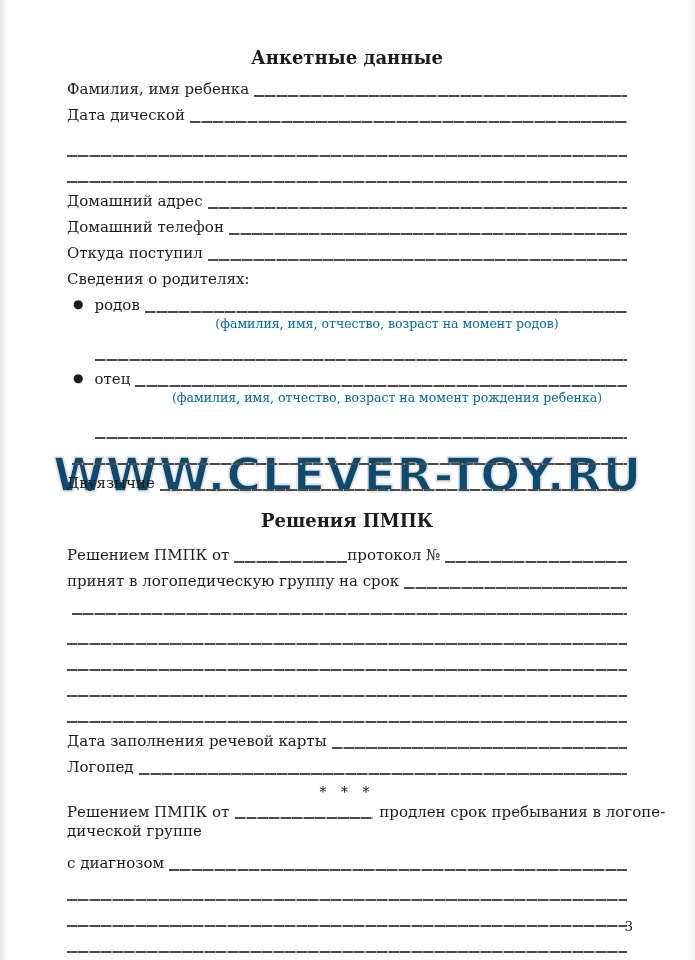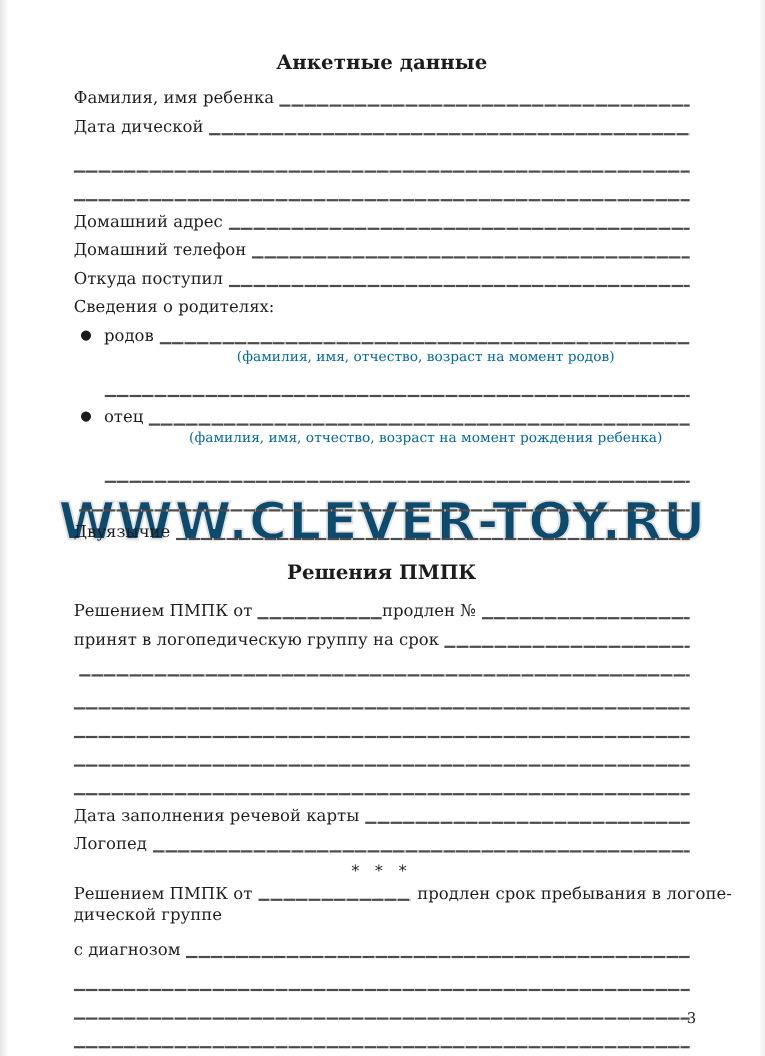--- a/index.html
+++ b/index.html
@@ -203,21 +203,21 @@
       <span class="ln"></span>
     </div>
 
     <div class="pmpk-head">
       <span class="pmpk-title">Решения ПМПК</span>
     </div>
 
     <div class="row">
       <span class="lbl">Решением ПМПК от</span>
       <span class="ln fixed115"></span>
-      <span class="lbl">продлен №</span>
+      <span class="lbl">протокол №</span>
       <span class="ln"></span>
     </div>
 
     <div class="row">
       <span class="lbl">принят в логопедическую группу на срок</span>
       <span class="ln"></span>
     </div>
 
     <div class="row">
       <span class="ln"></span>

